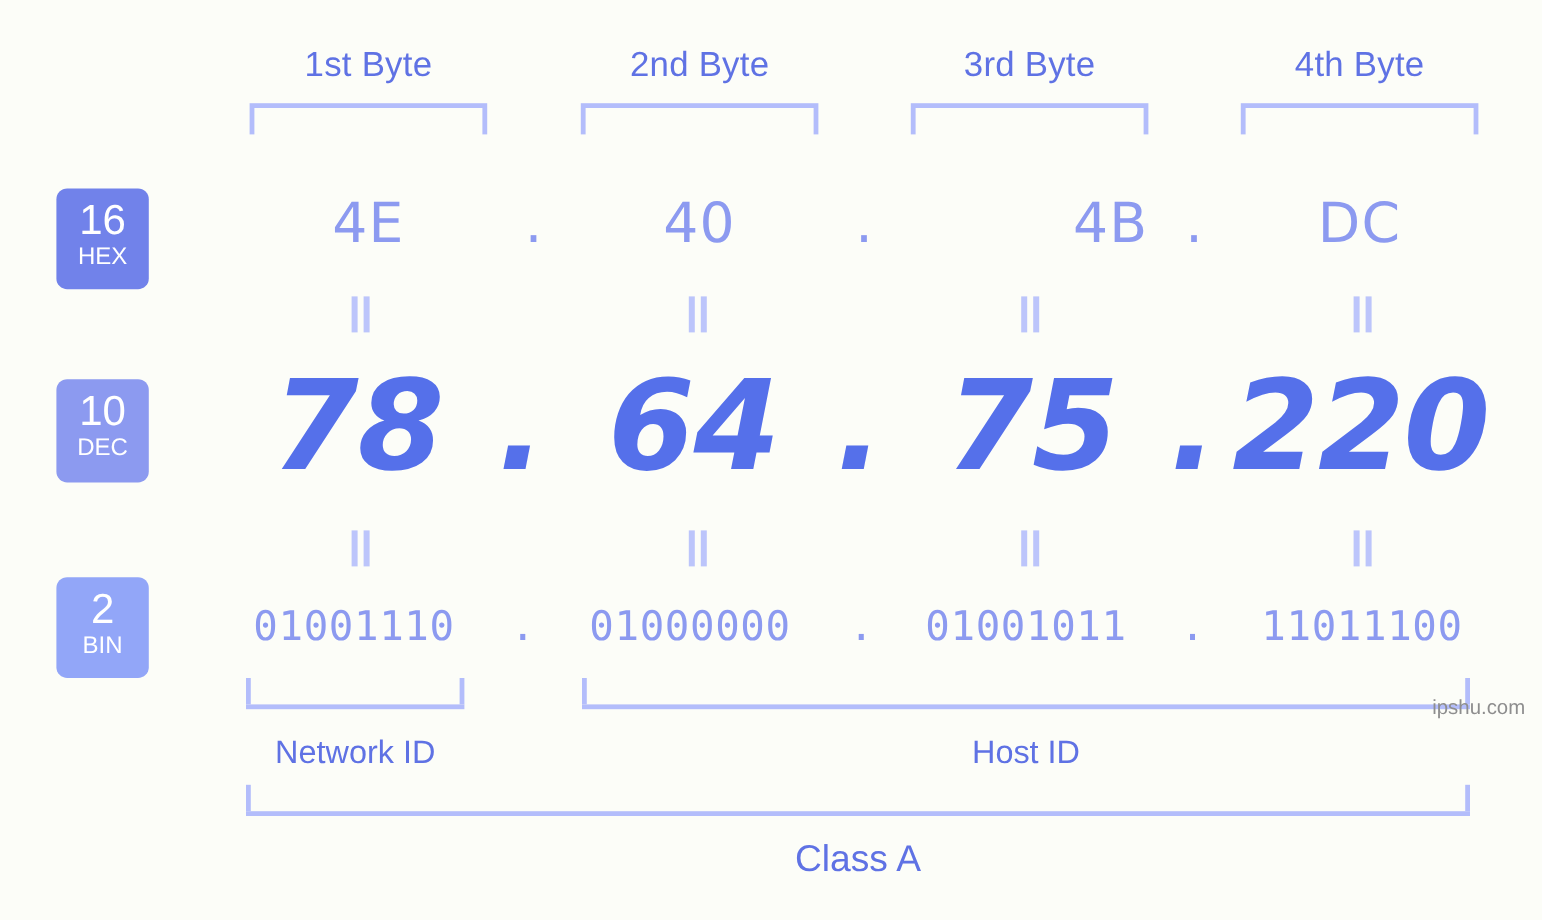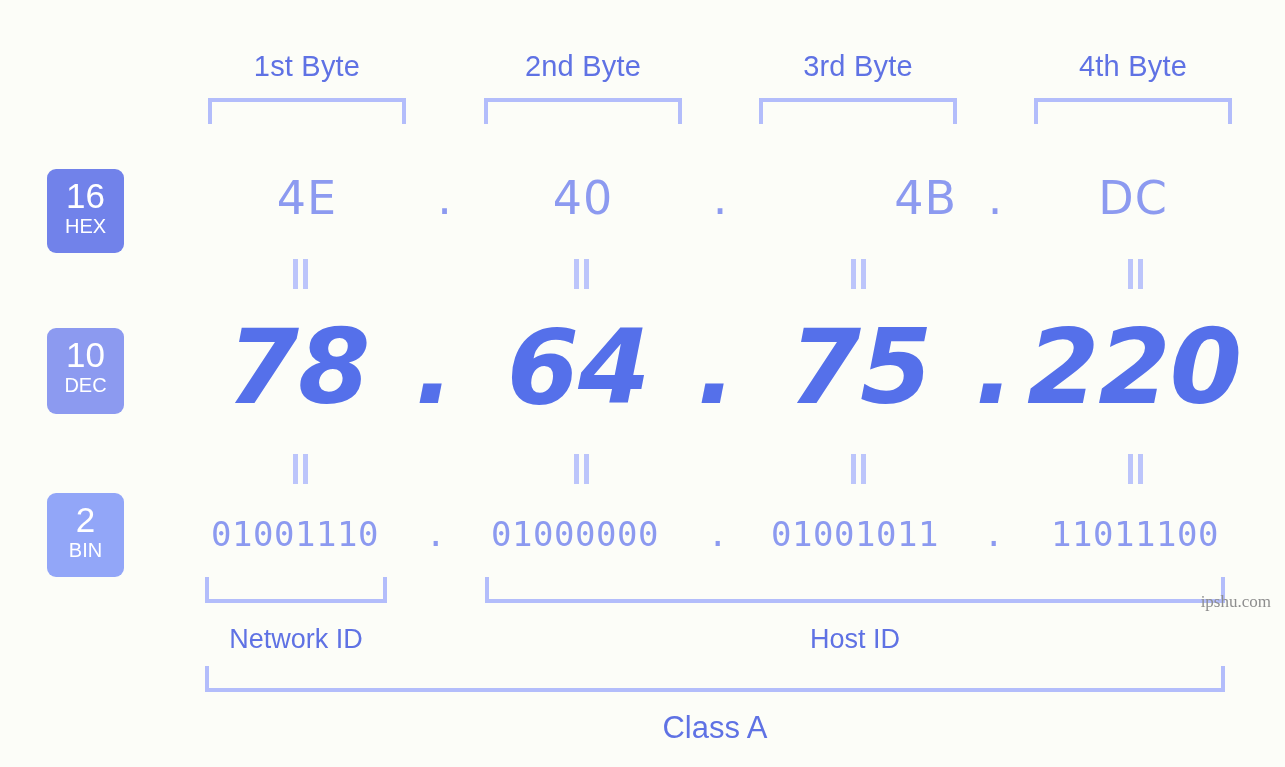--- a/index.html
+++ b/index.html
@@ -10,21 +10,21 @@
     width: 1285px;
     height: 767px;
     background: #fcfdf8;
     font-family: "Liberation Sans", sans-serif;
     overflow: hidden;
     position: relative;
   }
 
   #stage {
     position: absolute;
-    left: 0; top: 14px;
+    left: 0; top: 2px;
     width: 1285px;
     height: 626px;
   }
 
   
   .byte-header {
     position: absolute;
     top: 32px;
     height: 40px;
     line-height: 40px;
@@ -190,21 +190,21 @@
     font-size: 31px;
     line-height: 38px;
     color: #5f72e4;
     white-space: nowrap;
   }
 
   .watermark {
     position: absolute;
     right: 14px;
     bottom: 28px;
-    font-family: Liberation Serif, serif;
+    font-family: Liberation Sans, sans-serif;
     font-size: 17px;
     color: #8e8e8e;
     letter-spacing: 0px;
     margin-top: 16px;
   }
 </style>
 </head>
 <body>
 
 <div id="stage">

